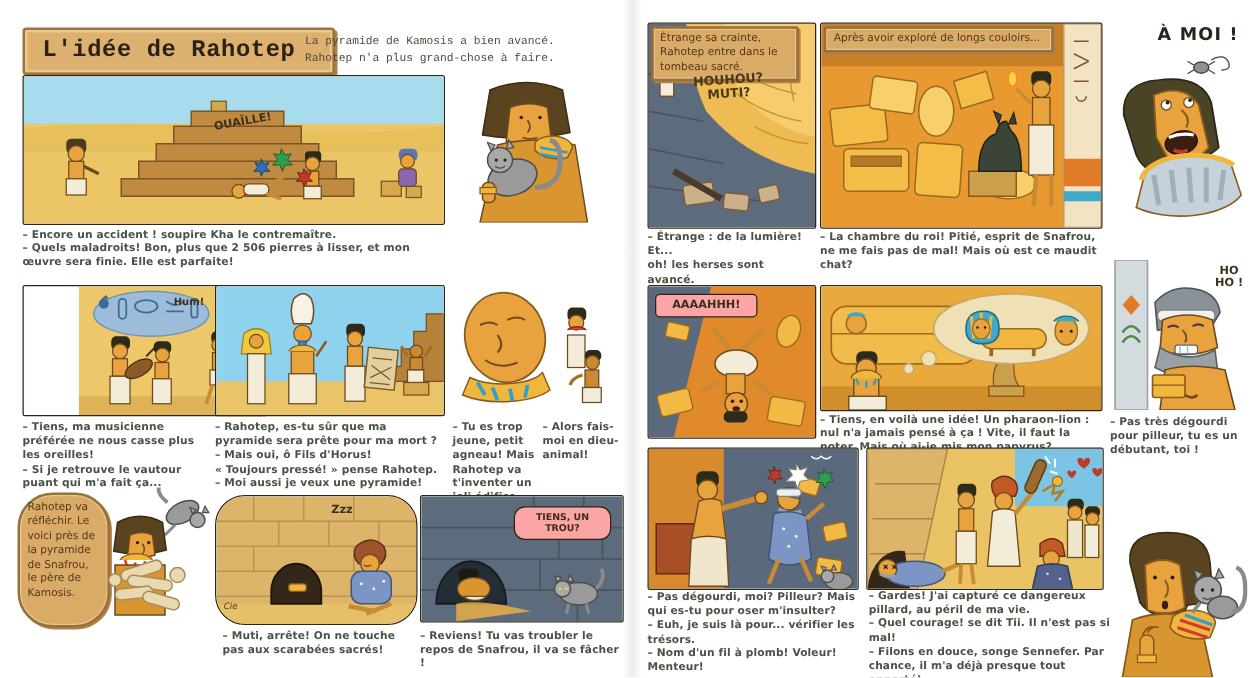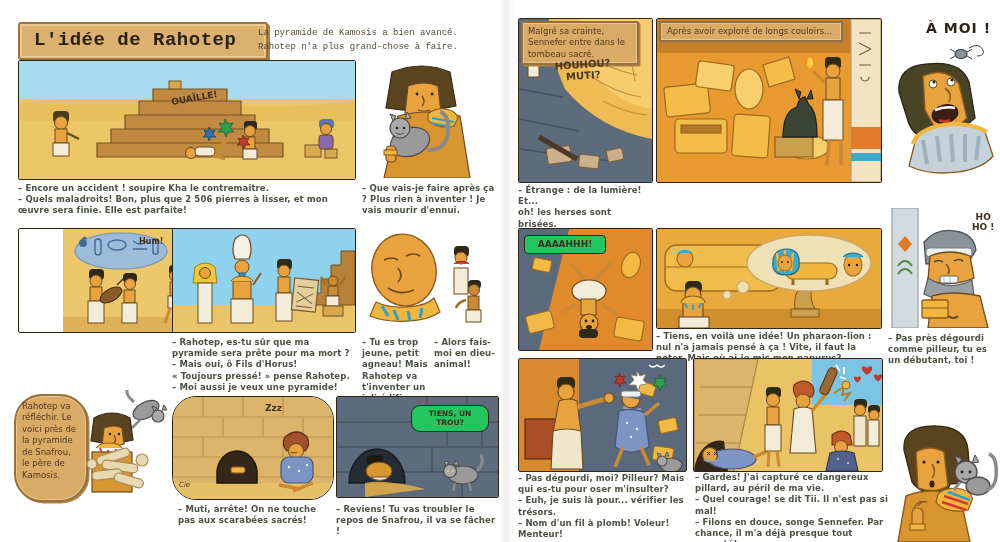--- a/index.html
+++ b/index.html
@@ -7,28 +7,28 @@
   #spread{position:relative;width:1000px;height:542px;background:#ffffff;overflow:hidden;}
   .gutter{position:absolute;left:498px;top:0;width:16px;height:542px;
     background:linear-gradient(90deg,rgba(0,0,0,0) 0%,rgba(90,80,60,.10) 50%,rgba(0,0,0,0) 100%);}
   .panel{position:absolute;border:1.5px solid #2e2517;border-radius:2px;overflow:hidden;background:#fff;}
   .vig{position:absolute;}
   .cap{position:absolute;font-size:8.5px;line-height:1.32;color:#4a5244;white-space:pre-line;letter-spacing:.1px;font-weight:bold;}
   .note{position:absolute;background:#d9ab66;border:2px solid #97703d;border-radius:2px;
     box-shadow:inset 0 0 0 1px #e8c68c,1.5px 1.5px 0 #b08049;color:#52391c;
     font-size:8.5px;line-height:1.35;padding:5px 6px;white-space:pre-line;}
   .shout{position:absolute;font-weight:bold;color:#3c2f1d;white-space:pre-line;text-align:center;}
-  .bubble{position:absolute;background:#22c55e;border:1.2px solid #2e2517;border-radius:9px;
+  .bubble{position:absolute;background:#fca5a5;border:1.2px solid #2e2517;border-radius:9px;
     font-weight:bold;font-size:7.5px;line-height:1.25;color:#3c2f1d;text-align:center;
     padding:3px 5px;white-space:pre-line;}
   .title-banner{position:absolute;left:18px;top:22px;width:232px;height:34px;background:#dcb170;
     border:2px solid #9c7440;border-radius:3px;box-shadow:inset 0 0 0 2px #e9c98f,2px 2px 0 #b08049;
     font-family:"Liberation Mono",monospace;font-size:19px;font-weight:bold;color:#2b2115;
     line-height:32px;padding-left:14px;letter-spacing:.5px;}
-  .intro{position:absolute;left:258px;top:26px;width:230px;font-family:"Liberation Mono",monospace;
+  .intro{position:absolute;left:244px;top:26px;width:230px;font-family:"Liberation Mono",monospace;
     font-size:9px;line-height:1.6;color:#534a38;white-space:pre-line;}
   .sig{position:absolute;font-size:7px;color:#4a3a20;font-style:italic;}
   svg{display:block;}
 </style>
 </head>
 <body>
 
 <div id="spread">
   <div class="gutter"></div>
 
@@ -103,21 +103,20 @@
         <path d="M31,63 l-3,-7 6,2 Z M43,61 l2,-7 4,6 Z" fill="#a8a8a8" stroke="#4c4c4c" stroke-width="1"></path>
         <circle cx="35" cy="70" r="1.3" fill="#222"></circle>
           <circle cx="42" cy="70" r="1.3" fill="#222"></circle>
         <path d="M34,75 q4,3 8,0" stroke="#4c4c4c" stroke-width="1" fill="none"></path>
         <path d="M66,92 q22,0 20,-26 q-1,-10 -8,-12" stroke="#8a8a8a" stroke-width="4" fill="none"></path>
         <rect x="24" y="88" width="10" height="16" rx="4" fill="#e8a33f" stroke="#6b4a1c" stroke-width="1.2"></rect>
         <rect x="22" y="92" width="13" height="5" fill="#f0b63e" stroke="#8a5a1c" stroke-width="1"></rect>
       </g>
     </svg>
   </div>
-  <div class="cap" style="left:362px;top:183px;width:134px;">– Que vais-je faire après ça ? Plus rien à inventer ! Je vais mourir d'ennui.</div>
 
   <div class="panel" style="left:18px;top:228px;width:150px;height:103px;padding-left:44px;">
     <svg width="150" height="103" viewBox="0 0 150 103">
       <rect width="150" height="103" fill="#ecc86a"></rect>
       <rect x="0" y="88" width="150" height="15" fill="#dfb257"></rect>
       <g>
         <ellipse cx="58" cy="22" rx="46" ry="18" fill="#9dbcd9" stroke="#6f94b8" stroke-width="1.2"></ellipse>
         <circle cx="20" cy="14" r="4" fill="#3f6a96"></circle>
           <path d="M18,10 l4,-3 2,3" fill="#3f6a96"></path>
         <rect x="32" y="10" width="6" height="16" rx="3" fill="none" stroke="#3f6a96" stroke-width="1.4"></rect>
@@ -144,20 +143,22 @@
         <circle cx="112" cy="47" r="5.5" fill="#e8a33f" stroke="#6b4a1c" stroke-width="1"></circle>
         <rect x="107" y="53" width="10" height="14" fill="#e8a33f" stroke="#6b4a1c" stroke-width="1"></rect>
         <rect x="105" y="67" width="14" height="12" fill="#f3ecd8" stroke="#6b4a1c" stroke-width="1"></rect>
         <line x1="107" y1="79" x2="102" y2="94" stroke="#c98a33" stroke-width="3"></line>
         <line x1="116" y1="79" x2="122" y2="94" stroke="#c98a33" stroke-width="3"></line>
         <line x1="118" y1="56" x2="126" y2="48" stroke="#c98a33" stroke-width="2.5"></line>
       </g>
     </svg>
     <span class="shout" style="left:120px;top:8px;font-size:8px;">Hum!</span>
   </div>
+  <div class="cap" style="left:18px;top:337px;width:150px;">– Tiens, ma musicienne préférée ne nous casse plus les oreilles!
+– Si je retrouve le vautour puant qui m'a fait ça...</div>
 
   <div class="panel" style="left:172px;top:228px;width:182px;height:103px;">
     <svg width="182" height="103" viewBox="0 0 182 103">
       <rect width="182" height="103" fill="#8ed2ee"></rect>
       <rect x="0" y="76" width="182" height="27" fill="#eac468"></rect>
       <g fill="#b5823a" stroke="#77501f" stroke-width="1">
         <path d="M138,76 L138,64 L148,64 L148,50 L158,50 L158,36 L168,36 L168,22 L182,22 L182,76 Z"></path>
       </g>
       <g>
         <path d="M22,38 q10,-8 20,0 l2,16 -24,0 Z" fill="#f0c83c" stroke="#a57f14" stroke-width="1"></path>
@@ -354,26 +355,26 @@
         <rect x="88" y="130" width="16" height="12" rx="2" transform="rotate(-12 96 136)"></rect>
       </g>
       <line x1="20" y1="118" x2="58" y2="140" stroke="#4a3a28" stroke-width="5"></line>
       <g>
         <rect x="10" y="28" width="10" height="8" rx="3" fill="#2e2a1a"></rect>
         <circle cx="15" cy="37" r="4.5" fill="#e8a33f" stroke="#6b4a1c" stroke-width="1"></circle>
         <rect x="9" y="42" width="11" height="16" fill="#f3ecd8" stroke="#6b4a1c" stroke-width="1"></rect>
         <line x1="9" y1="44" x2="3" y2="36" stroke="#c98a33" stroke-width="2"></line>
       </g>
     </svg>
-    <div class="note" style="left:2px;top:2px;width:104px;padding:3px 5px;">Malgré sa crainte, Sennefer entre dans le tombeau sacré.</div>
+    <div class="note" style="left:2px;top:2px;width:104px;padding:3px 5px;">Étrange sa crainte, Rahotep entre dans le tombeau sacré.</div>
     <span class="shout" style="left:36px;top:40px;font-size:10px;transform:rotate(-4deg);color:#4a371c;">HOUHOU?
 MUTI?</span>
   </div>
   <div class="cap" style="left:518px;top:185px;width:134px;">– Étrange : de la lumière! Et...
-oh! les herses sont brisées.</div>
+oh! les herses sont avancé.</div>
 
   <div class="panel" style="left:656px;top:18px;width:224px;height:163px;">
     <svg width="224" height="163" viewBox="0 0 224 163">
       <rect width="224" height="163" fill="#e89a31"></rect>
       <rect x="0" y="0" width="224" height="34" fill="#c97f26"></rect>
       <g stroke="#9a6a1f" stroke-width="1.2">
         <rect x="8" y="66" width="44" height="30" rx="3" fill="#f3bd48" transform="rotate(-6 30 80)"></rect>
         <rect x="40" y="44" width="36" height="26" rx="3" fill="#f7d06b" transform="rotate(8 58 56)"></rect>
         <rect x="18" y="100" width="52" height="34" rx="4" fill="#f3bd48"></rect>
         <rect x="24" y="106" width="40" height="8" fill="#b5782a"></rect>
@@ -399,20 +400,21 @@
       </g>
       <g>
         <rect x="194" y="0" width="30" height="163" fill="#f2e4c2" stroke="#bfa06a" stroke-width="1.3"></rect>
         <rect x="194" y="108" width="30" height="22" fill="#e07b28"></rect>
         <rect x="194" y="134" width="30" height="8" fill="#3fa9c9"></rect>
         <path d="M202,14 l12,0 M202,24 l12,6 M202,36 l12,-6 M202,46 l12,0 M204,58 a4,4 0 1 0 8,0" stroke="#7a5a2a" stroke-width="1.2" fill="none"></path>
       </g>
     </svg>
     <div class="note" style="left:2px;top:2px;width:168px;padding:3px 6px;">Après avoir exploré de longs couloirs...</div>
   </div>
+  <div class="cap" style="left:656px;top:185px;width:226px;">– La chambre du roi! Pitié, esprit de Snafrou, ne me fais pas de mal! Mais où est ce maudit chat?</div>
 
   <span class="shout" style="left:926px;top:20px;font-size:14px;letter-spacing:1px;color:#2c2418;">À MOI !</span>
   <div class="vig" style="left:893px;top:40px;width:104px;height:140px;">
     <svg width="104" height="140" viewBox="0 0 104 140">
       <g>
         <ellipse cx="68" cy="14" rx="6" ry="4.5" fill="#8a9298" stroke="#3c4448" stroke-width="1.2"></ellipse>
         <path d="M62,12 l-5,-3 M62,16 l-5,3 M74,12 l5,-3 M74,16 l5,3" stroke="#3c4448" stroke-width="1"></path>
         <path d="M76,8 q10,-6 14,2 q2,6 -6,6" stroke="#3c4448" stroke-width="1" fill="none"></path>
       </g>
       <path d="M6,52 Q4,26 34,24 q34,-4 42,18 l6,36 q-10,10 -26,10 l-6,14 q-26,0 -34,-18 Z" fill="#4a4426" stroke="#2c2714" stroke-width="1.4"></path>
@@ -524,21 +526,21 @@
         <path d="M56,68 l0,7 M62,68 l0,7" stroke="#8ab8c8" stroke-width="1"></path>
         <path d="M44,88 q20,-6 48,0 l8,32 -60,0 Z" fill="#e8a33f" stroke="#6b4a1c" stroke-width="1.3"></path>
         <rect x="34" y="92" width="26" height="18" rx="2" fill="#f0b63e" stroke="#8a5a1c" stroke-width="1.3"></rect>
         <line x1="34" y1="100" x2="60" y2="100" stroke="#8a5a1c" stroke-width="1"></line>
         <path d="M60,108 q6,4 10,0" stroke="#6b4a1c" stroke-width="2" fill="none"></path>
       </g>
     </svg>
     <span class="shout" style="left:84px;top:4px;font-size:9px;">HO
 HO !</span>
   </div>
-  <div class="cap" style="left:888px;top:333px;width:112px;">– Pas près dégourdi comme pilleur, tu es un débutant, toi !</div>
+  <div class="cap" style="left:888px;top:333px;width:112px;">– Pas très dégourdi pour pilleur, tu es un débutant, toi !</div>
 
   <div class="panel" style="left:518px;top:358px;width:167px;height:112px;">
     <svg width="167" height="112" viewBox="0 0 167 112">
       <rect width="167" height="112" fill="#5a6a7c"></rect>
       <rect x="0" y="0" width="60" height="112" fill="#d88a2e"></rect>
       <rect x="6" y="60" width="34" height="40" fill="#a84f28" stroke="#5f2a12" stroke-width="1.2"></rect>
       <g fill="#f2ba45" stroke="#9a6a1f" stroke-width="1.1">
         <rect x="120" y="24" width="16" height="12" rx="2" transform="rotate(16 128 30)"></rect>
         <rect x="140" y="60" width="18" height="13" rx="2" transform="rotate(-12 149 66)"></rect>
         <rect x="134" y="88" width="20" height="14" rx="2" transform="rotate(8 144 95)"></rect>

